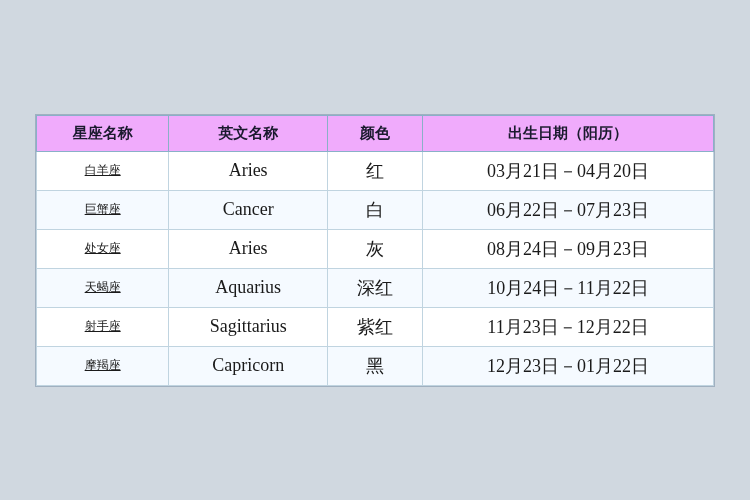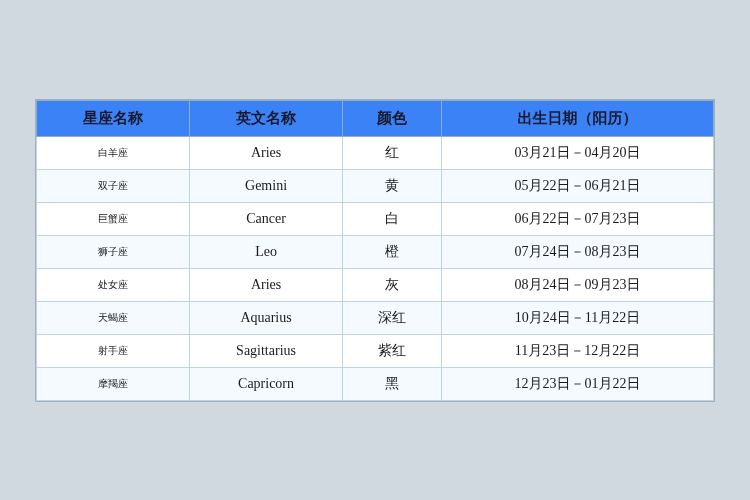--- a/index.html
+++ b/index.html
@@ -23,21 +23,21 @@
       border: 1px solid #a0b0c0;
       width: 680px;
     }
 
     table {
       width: 100%;
       border-collapse: collapse;
     }
 
     thead tr {
-      background-color: #3b82f6;
+      background-color: #f0abfc;
       border-radius: 8px;
     }
 
     thead th {
       border: 1px solid #8ab0c8;
       padding: 8px 12px;
       text-align: center;
       font-size: 15px;
       font-weight: bold;
       color: #1a1a2e;
@@ -48,26 +48,27 @@
     }
 
     tbody tr:nth-child(even) {
       background-color: #f5faff;
     }
 
     tbody td {
       border: 1px solid #c0d4e0;
       padding: 7px 12px;
       text-align: center;
-      font-size: 14px;
+      font-size: 18px;
       color: #1a1a1a;
     }
 
     tbody td:first-child {
-      font-size: 10px;
+      font-size: 12px;
+      text-decoration: underline;
     }
 
     tbody td:nth-child(2) {
       font-style: normal;
     }
   </style>
 </head>
 <body>
 
 <div class="table-container">
@@ -81,36 +82,24 @@
         </tr>
     </thead>
     <tbody>
     <tr>
           <td>白羊座</td>
           <td>Aries</td>
           <td>红</td>
           <td>03月21日－04月20日</td>
         </tr>
         <tr>
-          <td>双子座</td>
-          <td>Gemini</td>
-          <td>黄</td>
-          <td>05月22日－06月21日</td>
-        </tr>
-        <tr>
           <td>巨蟹座</td>
           <td>Cancer</td>
           <td>白</td>
           <td>06月22日－07月23日</td>
-        </tr>
-        <tr>
-          <td>狮子座</td>
-          <td>Leo</td>
-          <td>橙</td>
-          <td>07月24日－08月23日</td>
         </tr>
         <tr>
           <td>处女座</td>
           <td>Aries</td>
           <td>灰</td>
           <td>08月24日－09月23日</td>
         </tr>
         <tr>
           <td>天蝎座</td>
           <td>Aquarius</td>

